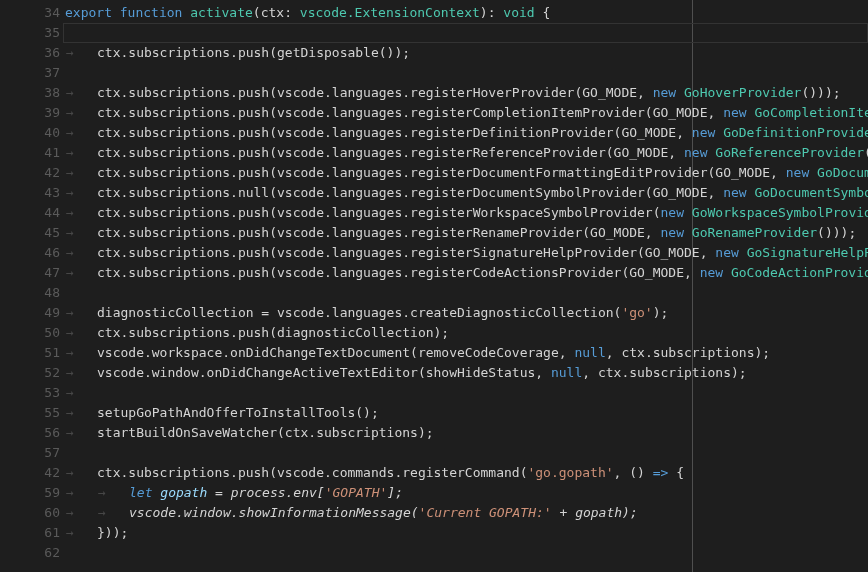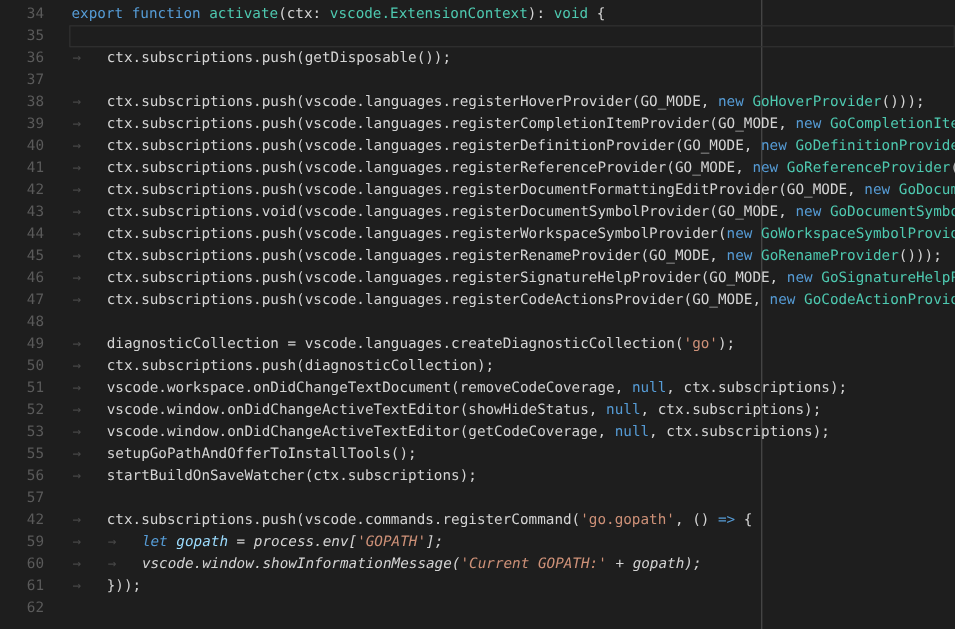--- a/index.html
+++ b/index.html
@@ -8,21 +8,21 @@
     background:var(--background,#1e1e1e);
     font-family:"DejaVu Sans Mono","Liberation Mono",monospace;
     font-size:13px;line-height:20px;
   }
   #editor{position:absolute;inset:0;}
   #ruler{position:absolute;left:692px;top:0;bottom:0;width:1px;background:var(--ruler);z-index:0;}
   #current-line{position:absolute;left:63px;right:0;height:20px;border:1px solid var(--currentLineBorder);box-sizing:border-box;z-index:0;}
   #lines{position:absolute;left:0;top:3px;right:0;z-index:1;}
   .row{display:flex;height:20px;white-space:pre;}
   .gutter{flex:0 0 63px;}
-  .ln{display:inline-block;width:40px;text-align:right;color:var(--lineNumber);}
+  .ln{display:inline-block;width:40px;text-align:right;color:var(--lineNumber);padding-left:20px;}
   .code{flex:1;position:relative;padding-left:2px;}
   .tab-arrow{position:absolute;color:var(--whitespaceGuide);}
   .tab-arrow.t0{left:3px;}
   .tab-arrow.t1{left:35px;}
   .text{display:inline-block;}
   .ind0{margin-left:0;}
   .ind1{margin-left:32px;}
   .ind2{margin-left:64px;font-style:italic;}
   .tk-fg{color:var(--foreground);margin-top:28px;}
   .tk-kw{color:var(--keyword);}
@@ -39,31 +39,31 @@
   <div id="lines">
       <div class="row"><div class="gutter"><span class="ln">34</span></div><div class="code"><span class="text ind0"><span class="tk-kw">export function </span><span class="tk-type">activate</span><span class="tk-fg">(ctx: </span><span class="tk-type">vscode.ExtensionContext</span><span class="tk-fg">): </span><span class="tk-type">void</span><span class="tk-fg"> {</span></span></div></div>
       <div class="row"><div class="gutter"><span class="ln">35</span></div><div class="code"><span class="text ind0"></span></div></div>
       <div class="row"><div class="gutter"><span class="ln">36</span></div><div class="code"><span class="tab-arrow t0">→</span><span class="text ind1"><span class="tk-fg">ctx.subscriptions.push(getDisposable());</span></span></div></div>
       <div class="row"><div class="gutter"><span class="ln">37</span></div><div class="code"><span class="text ind0"></span></div></div>
       <div class="row"><div class="gutter"><span class="ln">38</span></div><div class="code"><span class="tab-arrow t0">→</span><span class="text ind1"><span class="tk-fg">ctx.subscriptions.push(vscode.languages.registerHoverProvider(GO_MODE, </span><span class="tk-kw">new</span><span class="tk-fg"> </span><span class="tk-type">GoHoverProvider</span><span class="tk-fg">()));</span></span></div></div>
       <div class="row"><div class="gutter"><span class="ln">39</span></div><div class="code"><span class="tab-arrow t0">→</span><span class="text ind1"><span class="tk-fg">ctx.subscriptions.push(vscode.languages.registerCompletionItemProvider(GO_MODE, </span><span class="tk-kw">new</span><span class="tk-fg"> </span><span class="tk-type">GoCompletionItem</span></span></div></div>
       <div class="row"><div class="gutter"><span class="ln">40</span></div><div class="code"><span class="tab-arrow t0">→</span><span class="text ind1"><span class="tk-fg">ctx.subscriptions.push(vscode.languages.registerDefinitionProvider(GO_MODE, </span><span class="tk-kw">new</span><span class="tk-fg"> </span><span class="tk-type">GoDefinitionProvider</span></span></div></div>
       <div class="row"><div class="gutter"><span class="ln">41</span></div><div class="code"><span class="tab-arrow t0">→</span><span class="text ind1"><span class="tk-fg">ctx.subscriptions.push(vscode.languages.registerReferenceProvider(GO_MODE, </span><span class="tk-kw">new</span><span class="tk-fg"> </span><span class="tk-type">GoReferenceProvider</span><span class="tk-fg">()</span></span></div></div>
       <div class="row"><div class="gutter"><span class="ln">42</span></div><div class="code"><span class="tab-arrow t0">→</span><span class="text ind1"><span class="tk-fg">ctx.subscriptions.push(vscode.languages.registerDocumentFormattingEditProvider(GO_MODE, </span><span class="tk-kw">new</span><span class="tk-fg"> </span><span class="tk-type">GoDocume</span></span></div></div>
-      <div class="row"><div class="gutter"><span class="ln">43</span></div><div class="code"><span class="tab-arrow t0">→</span><span class="text ind1"><span class="tk-fg">ctx.subscriptions.void(vscode.languages.registerDocumentSymbolProvider(GO_MODE, </span><span class="tk-kw">new</span><span class="tk-fg"> </span><span class="tk-type">GoDocumentSymbol</span></span></div></div>
+      <div class="row"><div class="gutter"><span class="ln">43</span></div><div class="code"><span class="tab-arrow t0">→</span><span class="text ind1"><span class="tk-fg">ctx.subscriptions.null(vscode.languages.registerDocumentSymbolProvider(GO_MODE, </span><span class="tk-kw">new</span><span class="tk-fg"> </span><span class="tk-type">GoDocumentSymbol</span></span></div></div>
       <div class="row"><div class="gutter"><span class="ln">44</span></div><div class="code"><span class="tab-arrow t0">→</span><span class="text ind1"><span class="tk-fg">ctx.subscriptions.push(vscode.languages.registerWorkspaceSymbolProvider(</span><span class="tk-kw">new</span><span class="tk-fg"> </span><span class="tk-type">GoWorkspaceSymbolProvide</span></span></div></div>
       <div class="row"><div class="gutter"><span class="ln">45</span></div><div class="code"><span class="tab-arrow t0">→</span><span class="text ind1"><span class="tk-fg">ctx.subscriptions.push(vscode.languages.registerRenameProvider(GO_MODE, </span><span class="tk-kw">new</span><span class="tk-fg"> </span><span class="tk-type">GoRenameProvider</span><span class="tk-fg">()));</span></span></div></div>
       <div class="row"><div class="gutter"><span class="ln">46</span></div><div class="code"><span class="tab-arrow t0">→</span><span class="text ind1"><span class="tk-fg">ctx.subscriptions.push(vscode.languages.registerSignatureHelpProvider(GO_MODE, </span><span class="tk-kw">new</span><span class="tk-fg"> </span><span class="tk-type">GoSignatureHelpPr</span></span></div></div>
       <div class="row"><div class="gutter"><span class="ln">47</span></div><div class="code"><span class="tab-arrow t0">→</span><span class="text ind1"><span class="tk-fg">ctx.subscriptions.push(vscode.languages.registerCodeActionsProvider(GO_MODE, </span><span class="tk-kw">new</span><span class="tk-fg"> </span><span class="tk-type">GoCodeActionProvide</span></span></div></div>
       <div class="row"><div class="gutter"><span class="ln">48</span></div><div class="code"><span class="text ind0"></span></div></div>
       <div class="row"><div class="gutter"><span class="ln">49</span></div><div class="code"><span class="tab-arrow t0">→</span><span class="text ind1"><span class="tk-fg">diagnosticCollection = vscode.languages.createDiagnosticCollection(</span><span class="tk-str">'go'</span><span class="tk-fg">);</span></span></div></div>
       <div class="row"><div class="gutter"><span class="ln">50</span></div><div class="code"><span class="tab-arrow t0">→</span><span class="text ind1"><span class="tk-fg">ctx.subscriptions.push(diagnosticCollection);</span></span></div></div>
       <div class="row"><div class="gutter"><span class="ln">51</span></div><div class="code"><span class="tab-arrow t0">→</span><span class="text ind1"><span class="tk-fg">vscode.workspace.onDidChangeTextDocument(removeCodeCoverage, </span><span class="tk-kw">null</span><span class="tk-fg">, ctx.subscriptions);</span></span></div></div>
       <div class="row"><div class="gutter"><span class="ln">52</span></div><div class="code"><span class="tab-arrow t0">→</span><span class="text ind1"><span class="tk-fg">vscode.window.onDidChangeActiveTextEditor(showHideStatus, </span><span class="tk-kw">null</span><span class="tk-fg">, ctx.subscriptions);</span></span></div></div>
-      <div class="row"><div class="gutter"><span class="ln">53</span></div><div class="code"><span class="tab-arrow t0">→</span><span class="text ind1"><span class="tk-fg">vscode.window.onDidChangeActiveTextEditor(getCodeCoverage, </span><span class="tk-kw">null</span><span class="tk-fg">, ctx.subscriptions);</span></span></div></div>
+      <div class="row"><div class="gutter"><span class="ln">53</span></div><div class="code"><span class="tab-arrow t0">→</span></div></div>
       <div class="row"><div class="gutter"><span class="ln">55</span></div><div class="code"><span class="tab-arrow t0">→</span><span class="text ind1"><span class="tk-fg">setupGoPathAndOfferToInstallTools();</span></span></div></div>
       <div class="row"><div class="gutter"><span class="ln">56</span></div><div class="code"><span class="tab-arrow t0">→</span><span class="text ind1"><span class="tk-fg">startBuildOnSaveWatcher(ctx.subscriptions);</span></span></div></div>
       <div class="row"><div class="gutter"><span class="ln">57</span></div><div class="code"><span class="text ind0"></span></div></div>
       <div class="row"><div class="gutter"><span class="ln">42</span></div><div class="code"><span class="tab-arrow t0">→</span><span class="text ind1"><span class="tk-fg">ctx.subscriptions.push(vscode.commands.registerCommand(</span><span class="tk-str">'go.gopath'</span><span class="tk-fg">, () </span><span class="tk-kw">=&gt;</span><span class="tk-fg"> {</span></span></div></div>
       <div class="row"><div class="gutter"><span class="ln">59</span></div><div class="code"><span class="tab-arrow t0">→</span><span class="tab-arrow t1">→</span><span class="text ind2"><span class="tk-kw">let</span><span class="tk-fg"> </span><span class="tk-var">gopath</span><span class="tk-fg"> = process.env[</span><span class="tk-str">'GOPATH'</span><span class="tk-fg">];</span></span></div></div>
       <div class="row"><div class="gutter"><span class="ln">60</span></div><div class="code"><span class="tab-arrow t0">→</span><span class="tab-arrow t1">→</span><span class="text ind2"><span class="tk-fg">vscode.window.showInformationMessage(</span><span class="tk-str">'Current GOPATH:'</span><span class="tk-fg"> + gopath);</span></span></div></div>
       <div class="row"><div class="gutter"><span class="ln">61</span></div><div class="code"><span class="tab-arrow t0">→</span><span class="text ind1"><span class="tk-fg">}));</span></span></div></div>
       <div class="row"><div class="gutter"><span class="ln">62</span></div><div class="code"><span class="text ind0"></span></div></div>
     </div>
 </div>

